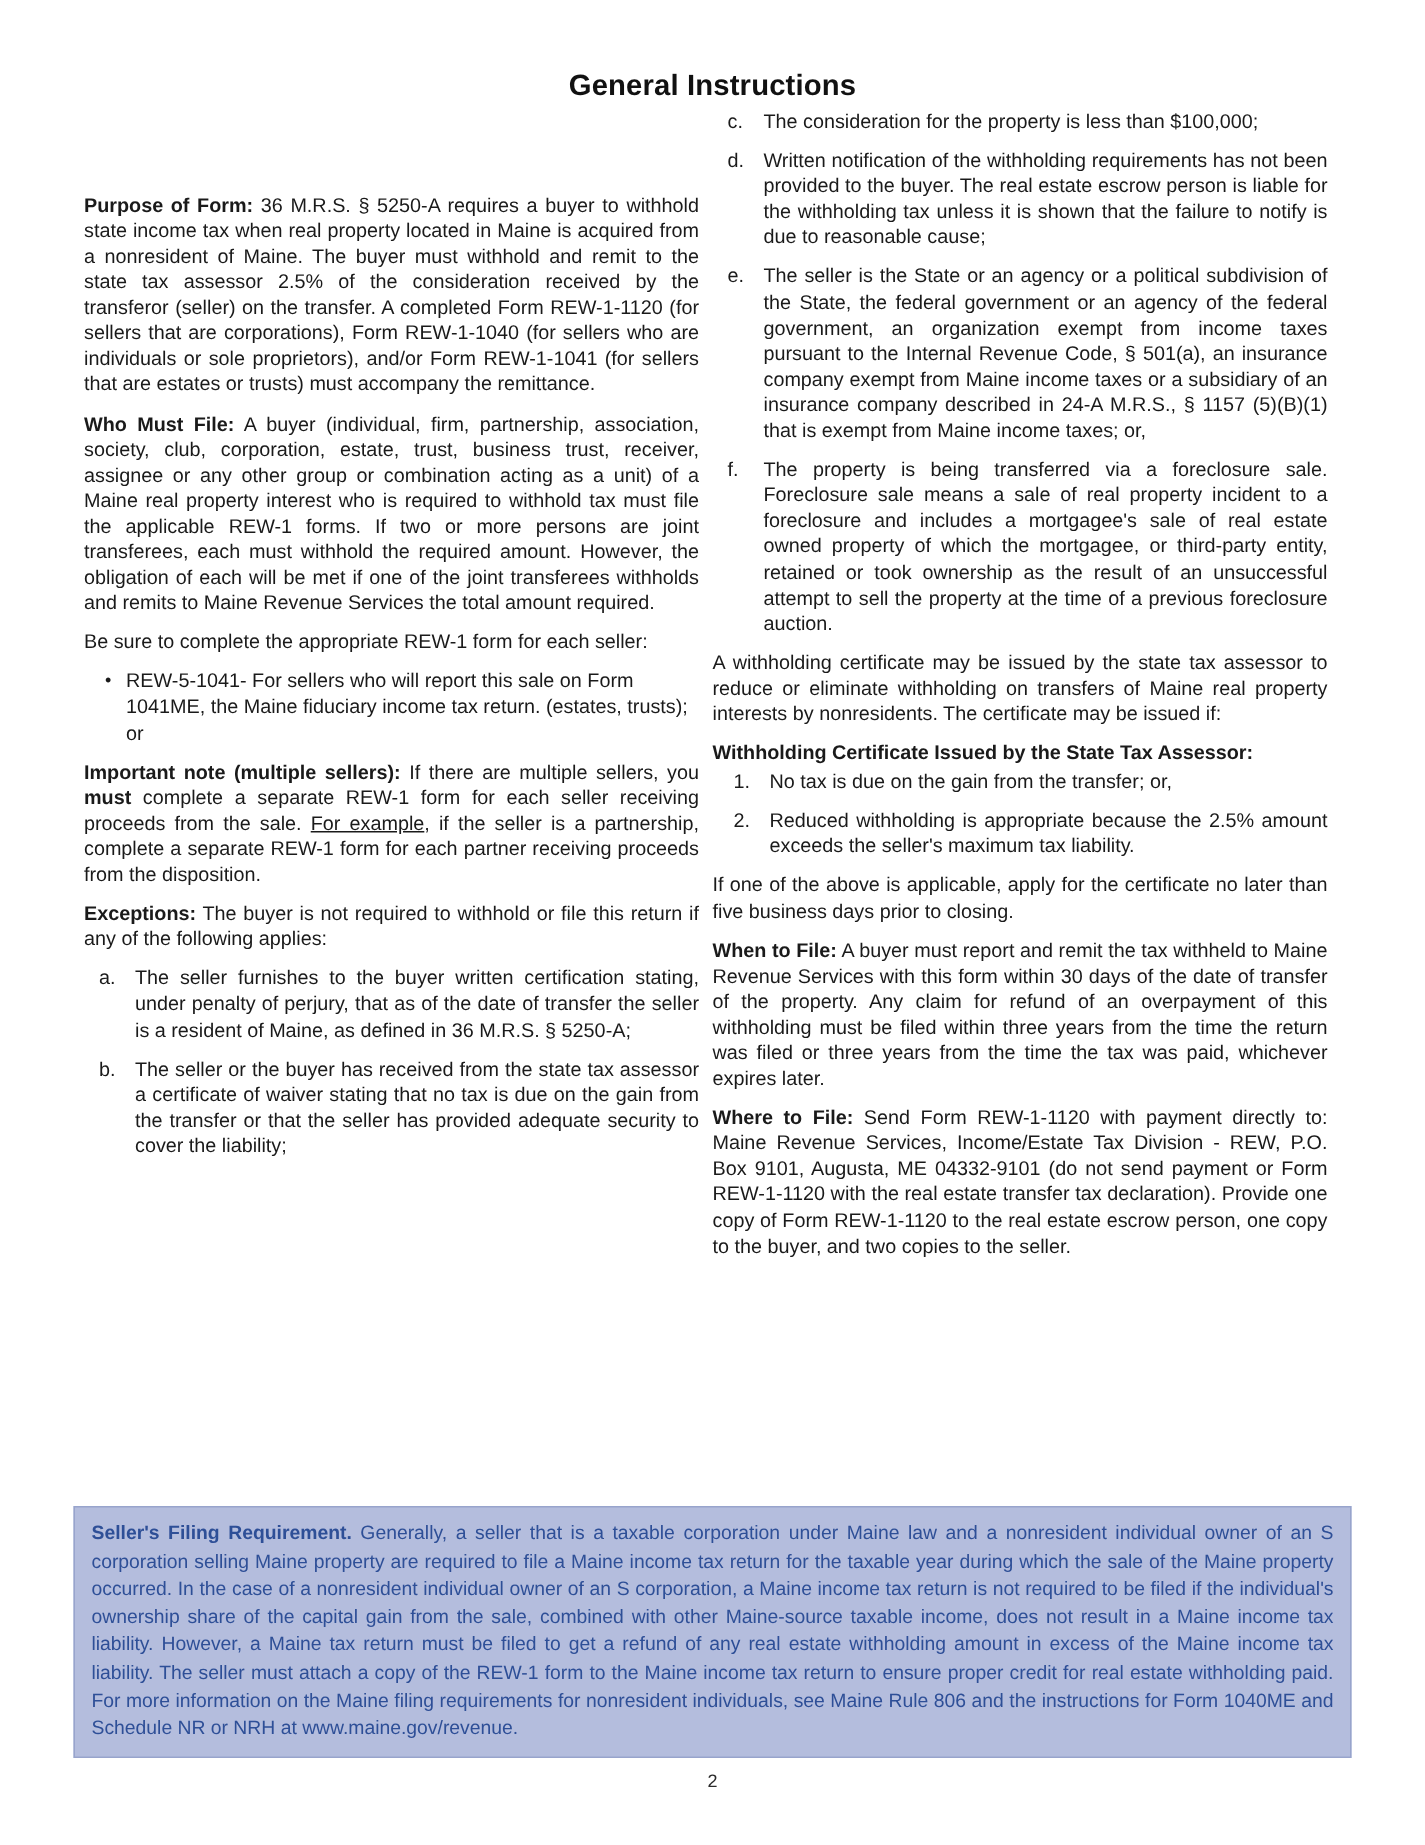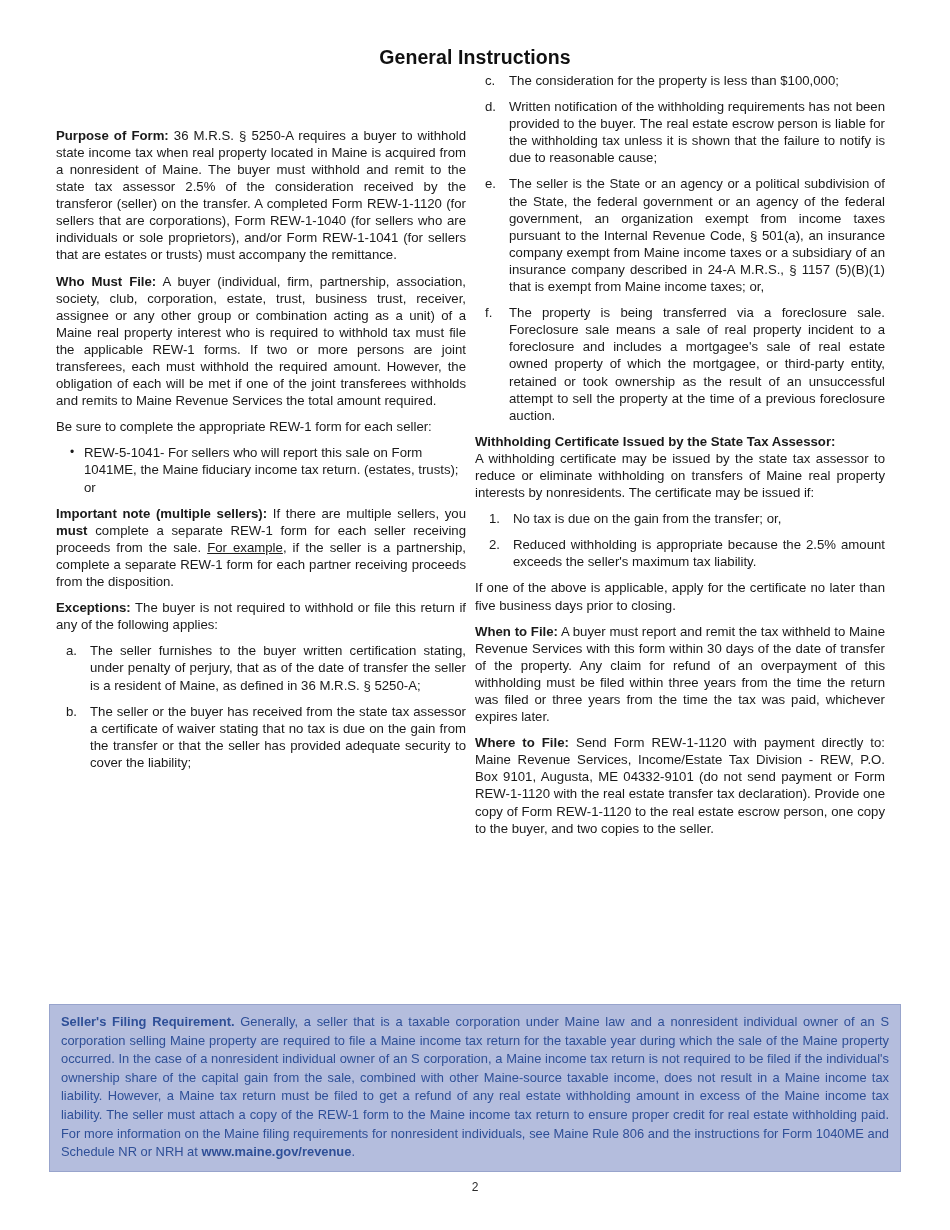--- a/index.html
+++ b/index.html
@@ -127,21 +127,21 @@
   }
   .notice-text {
     margin: 0;
     font-size: 12.9px;
     line-height: 18.6px;
     text-align: justify;
     text-justify: inter-word;
     color: #2e4f97;
   }
   .notice-text .lead { font-weight: bold; color: #2e4f97; }
-  .notice-text .site { font-weight: bold; }
+  .notice-text .site { font-weight: normal; }
 
   .page-number {
     position: absolute;
     left: 0;
     top: 1180px;
     width: 950px;
     text-align: center;
     font-size: 12px;
     color: #2b2b2b;
   }
@@ -180,23 +180,23 @@
 
     <div class="col">
 
       <ol class="lettered">
         <li><span class="item-marker">c.</span><span>The consideration for the property is less than $100,000;</span></li>
         <li><span class="item-marker">d.</span><span>Written notification of the withholding requirements has not been provided to the buyer. The real estate escrow person is liable for the withholding tax unless it is shown that the failure to notify is due to reasonable cause;</span></li>
         <li><span class="item-marker">e.</span><span>The seller is the State or an agency or a political subdivision of the State, the federal government or an agency of the federal government, an organization exempt from income taxes pursuant to the Internal Revenue Code, § 501(a), an insurance company exempt from Maine income taxes or a subsidiary of an insurance company described in 24-A M.R.S., § 1157 (5)(B)(1) that is exempt from Maine income taxes; or,</span></li>
         <li><span class="item-marker">f.</span><span>The property is being transferred via a foreclosure sale. Foreclosure sale means a sale of real property incident to a foreclosure and includes a mortgagee's sale of real estate owned property of which the mortgagee, or third-party entity, retained or took ownership as the result of an unsuccessful attempt to sell the property at the time of a previous foreclosure auction.</span></li>
       </ol>
 
+      <p class="para">A withholding certificate may be issued by the state tax assessor to reduce or eliminate withholding on transfers of Maine real property interests by nonresidents. The certificate may be issued if:</p>
+
       <p class="para" style="margin-top:9px;margin-bottom:0;"><span class="lead">Withholding Certificate Issued by the State Tax Assessor:</span></p>
-
-      <p class="para">A withholding certificate may be issued by the state tax assessor to reduce or eliminate withholding on transfers of Maine real property interests by nonresidents. The certificate may be issued if:</p>
 
       <ol class="numbered">
         <li><span class="item-marker">1.</span><span>No tax is due on the gain from the transfer; or,</span></li>
         <li><span class="item-marker">2.</span><span>Reduced withholding is appropriate because the 2.5% amount exceeds the seller's maximum tax liability.</span></li>
       </ol>
 
       <p class="para" style="margin-top:9px;">If one of the above is applicable, apply for the certificate no later than five business days prior to closing.</p>
 
       <p class="para"><span class="lead">When to File:</span><span> A buyer must report and remit the tax withheld to Maine Revenue Services with this form within 30 days of the date of transfer of the property. Any claim for refund of an overpayment of this withholding must be filed within three years from the time the return was filed or three years from the time the tax was paid, whichever expires later.</span></p>
 

